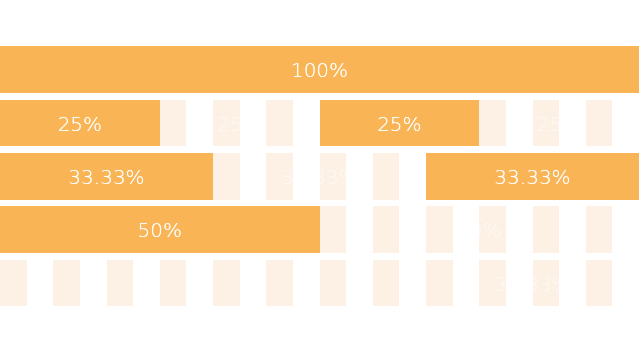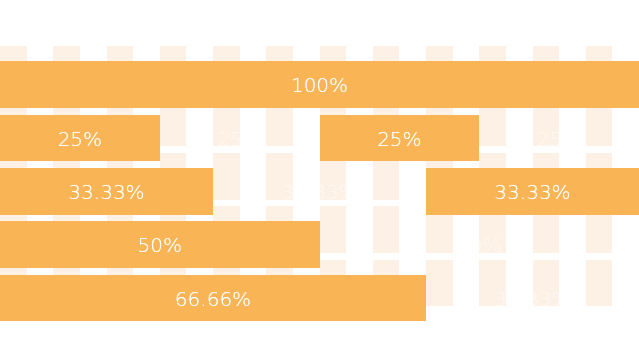--- a/index.html
+++ b/index.html
@@ -3,21 +3,21 @@
 <meta charset="utf-8">
 <title>Percentage width grid demo</title>
 <style>
   html,body{margin:0;padding:0;}
   body{width:639px;height:352px;background:#ffffff;overflow:hidden;
        font-family:"DejaVu Sans",sans-serif;-webkit-font-smoothing:antialiased;}
   #stage{position:relative;width:639px;height:352px;}
   #grid-background{position:absolute;left:0;top:0;width:639px;height:352px;}
   .grid-col-block{position:absolute;}
   .bar-row{position:absolute;left:0;width:639px;}
-  .segment{position:absolute;top:15px;height:100%;
+  .segment{position:absolute;top:0;height:100%;
            display:flex;align-items:center;justify-content:center;}
   .segment-label{font-weight:200;line-height:1;white-space:nowrap;
                  position:relative;top:0.6px;}
   .segment.filled .segment-label{color:#ffffff;text-shadow:0 0 0.8px rgba(255,255,255,0.85);}
   .segment.ghost .segment-label{color:rgba(255,255,255,0.6);filter:blur(0.65px);}
 </style>
 </head>
 <body>
 
 <div id="stage">
@@ -116,21 +116,18 @@
       </div>
       <div class="bar-row" style="top: 206.35px; height: 46.7px;">
         <div class="segment filled" style="left: 0%; width: 50%; background: rgb(249, 180, 85);">
           <span class="segment-label" style="font-size: 20px;">50%</span>
         </div>
         <div class="segment ghost" style="left: 50%; width: 50%;">
           <span class="segment-label" style="font-size: 20px;">50%</span>
         </div>
       </div>
       <div class="bar-row" style="top: 259.7px; height: 46.7px;">
-        <div class="segment filled" style="left: 0%; width: 66.6666%; background: rgb(249, 180, 85);">
-          <span class="segment-label" style="font-size: 20px;">66.66%</span>
-        </div>
         <div class="segment ghost" style="left: 66.6666%; width: 33.3333%;">
           <span class="segment-label" style="font-size: 20px;">33.33%</span>
         </div>
       </div>
     </div>
 </div>
 
 </body></html>

